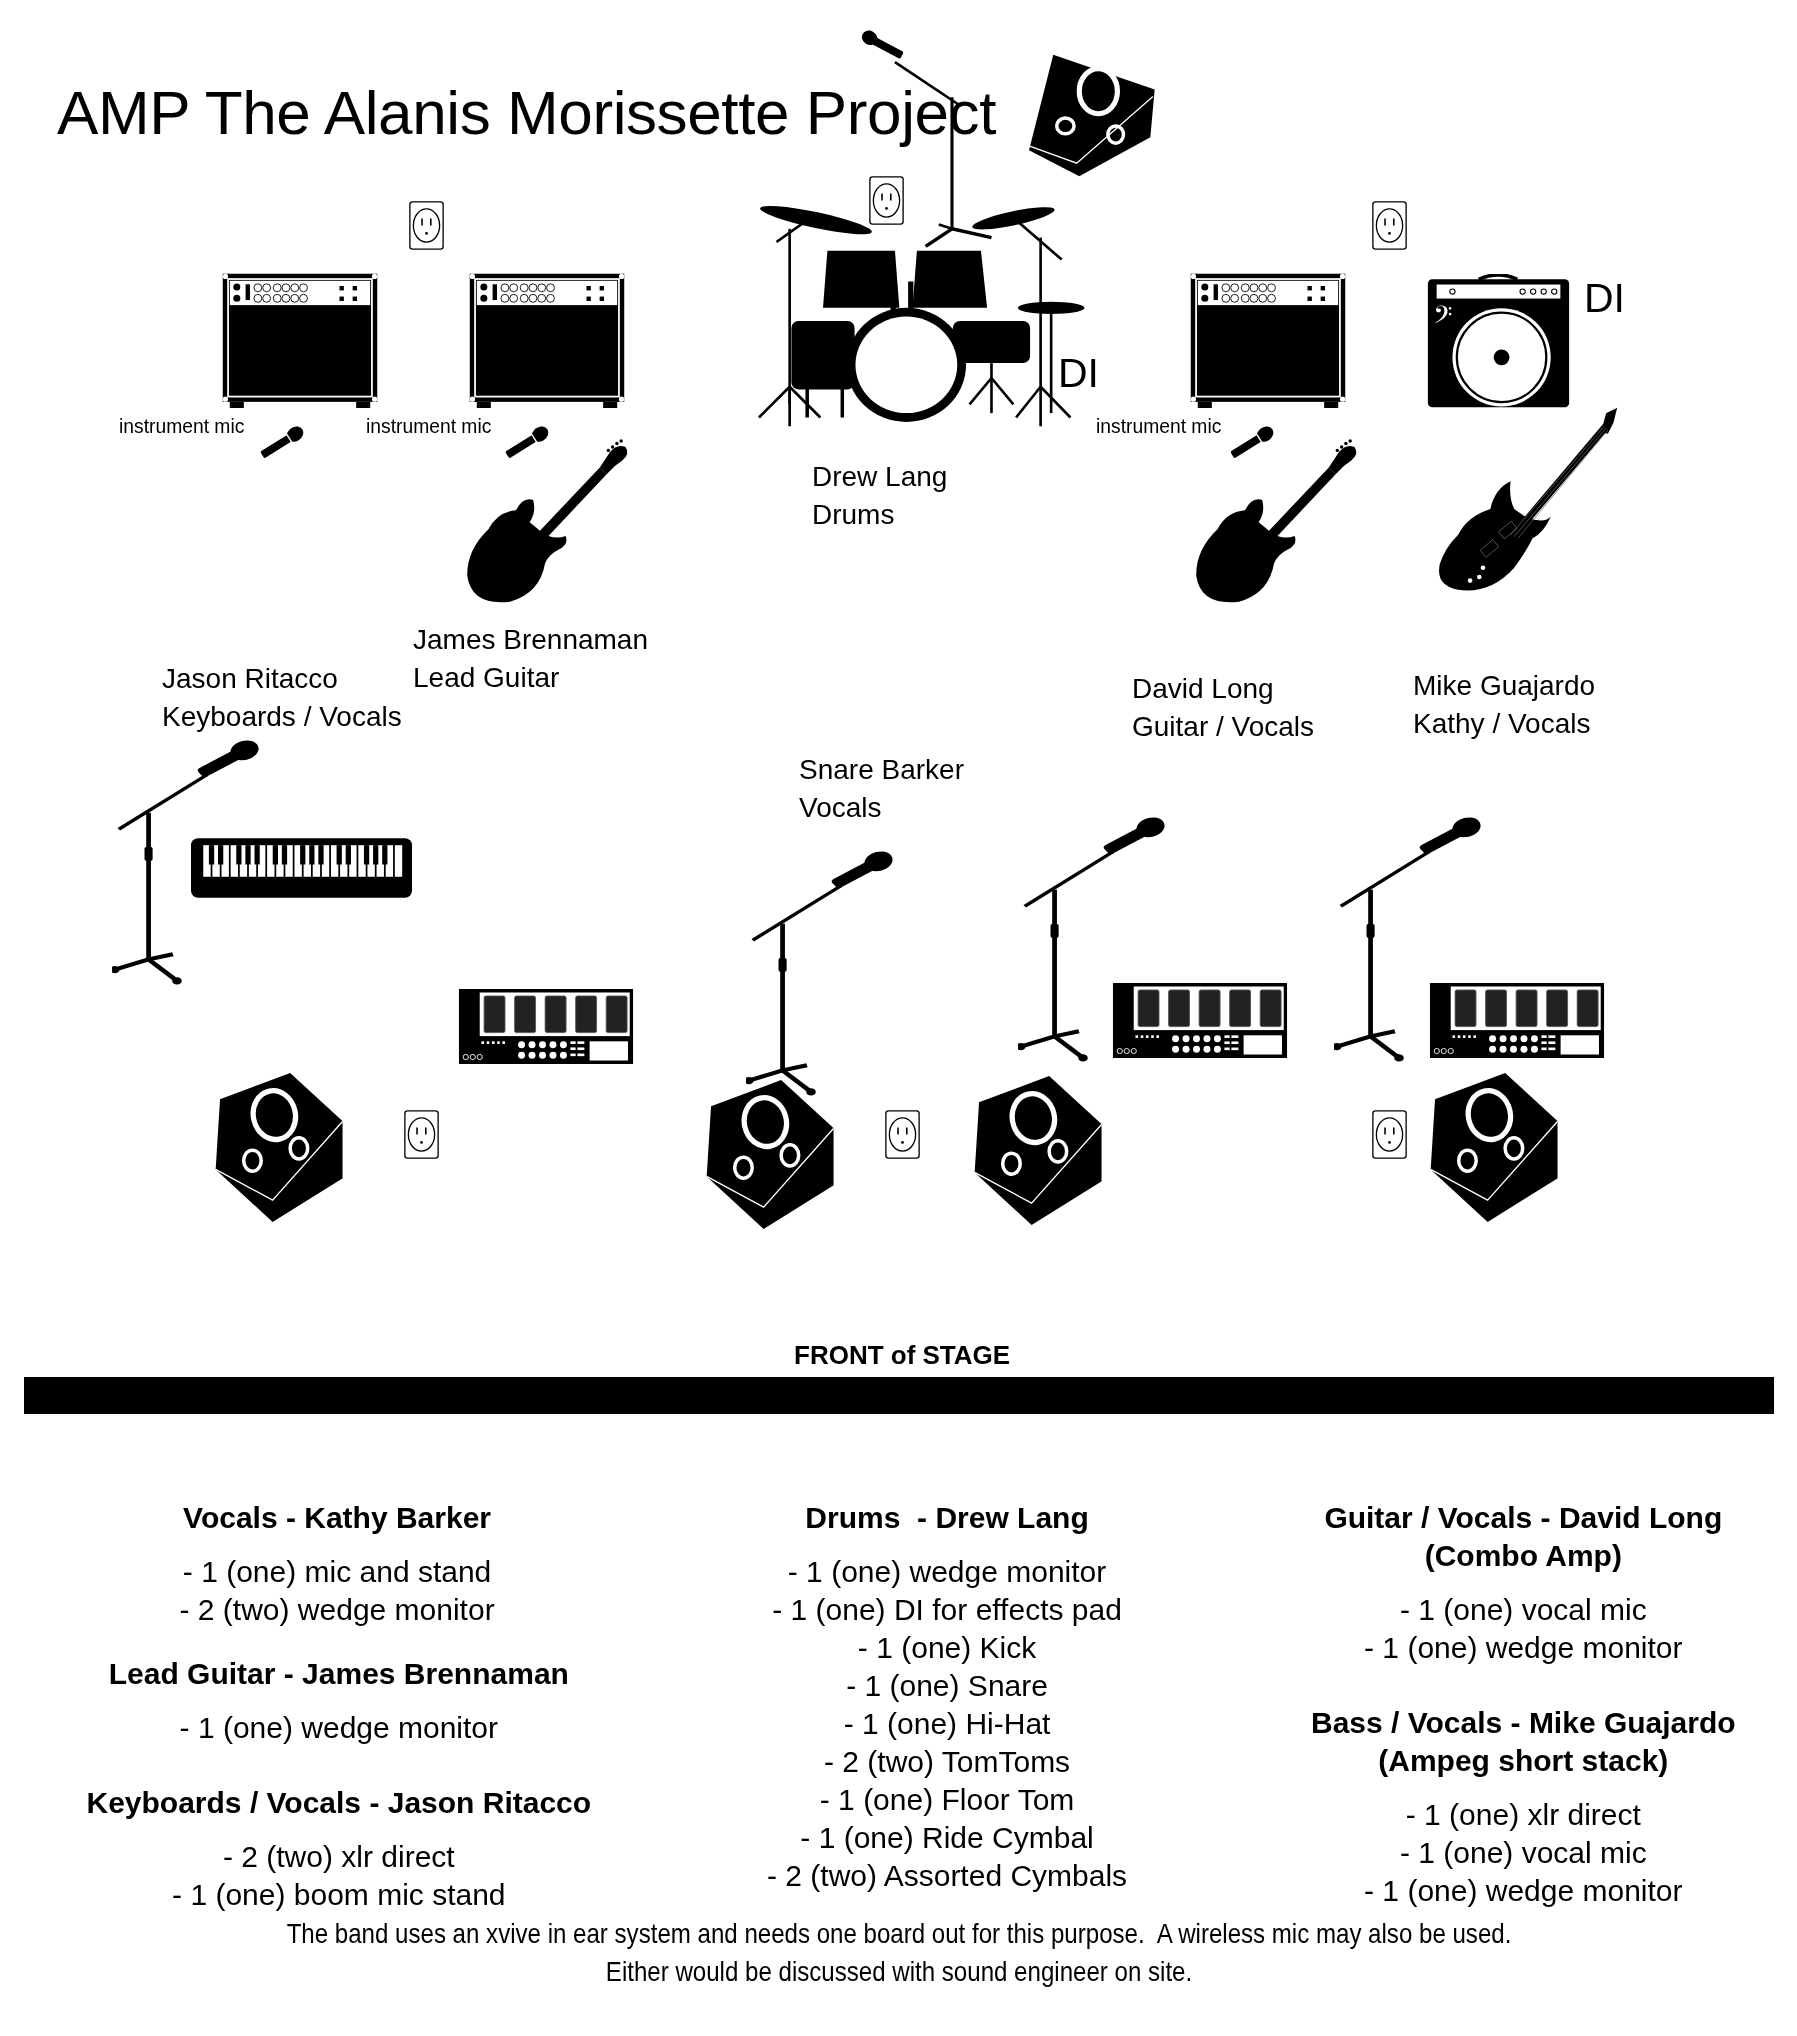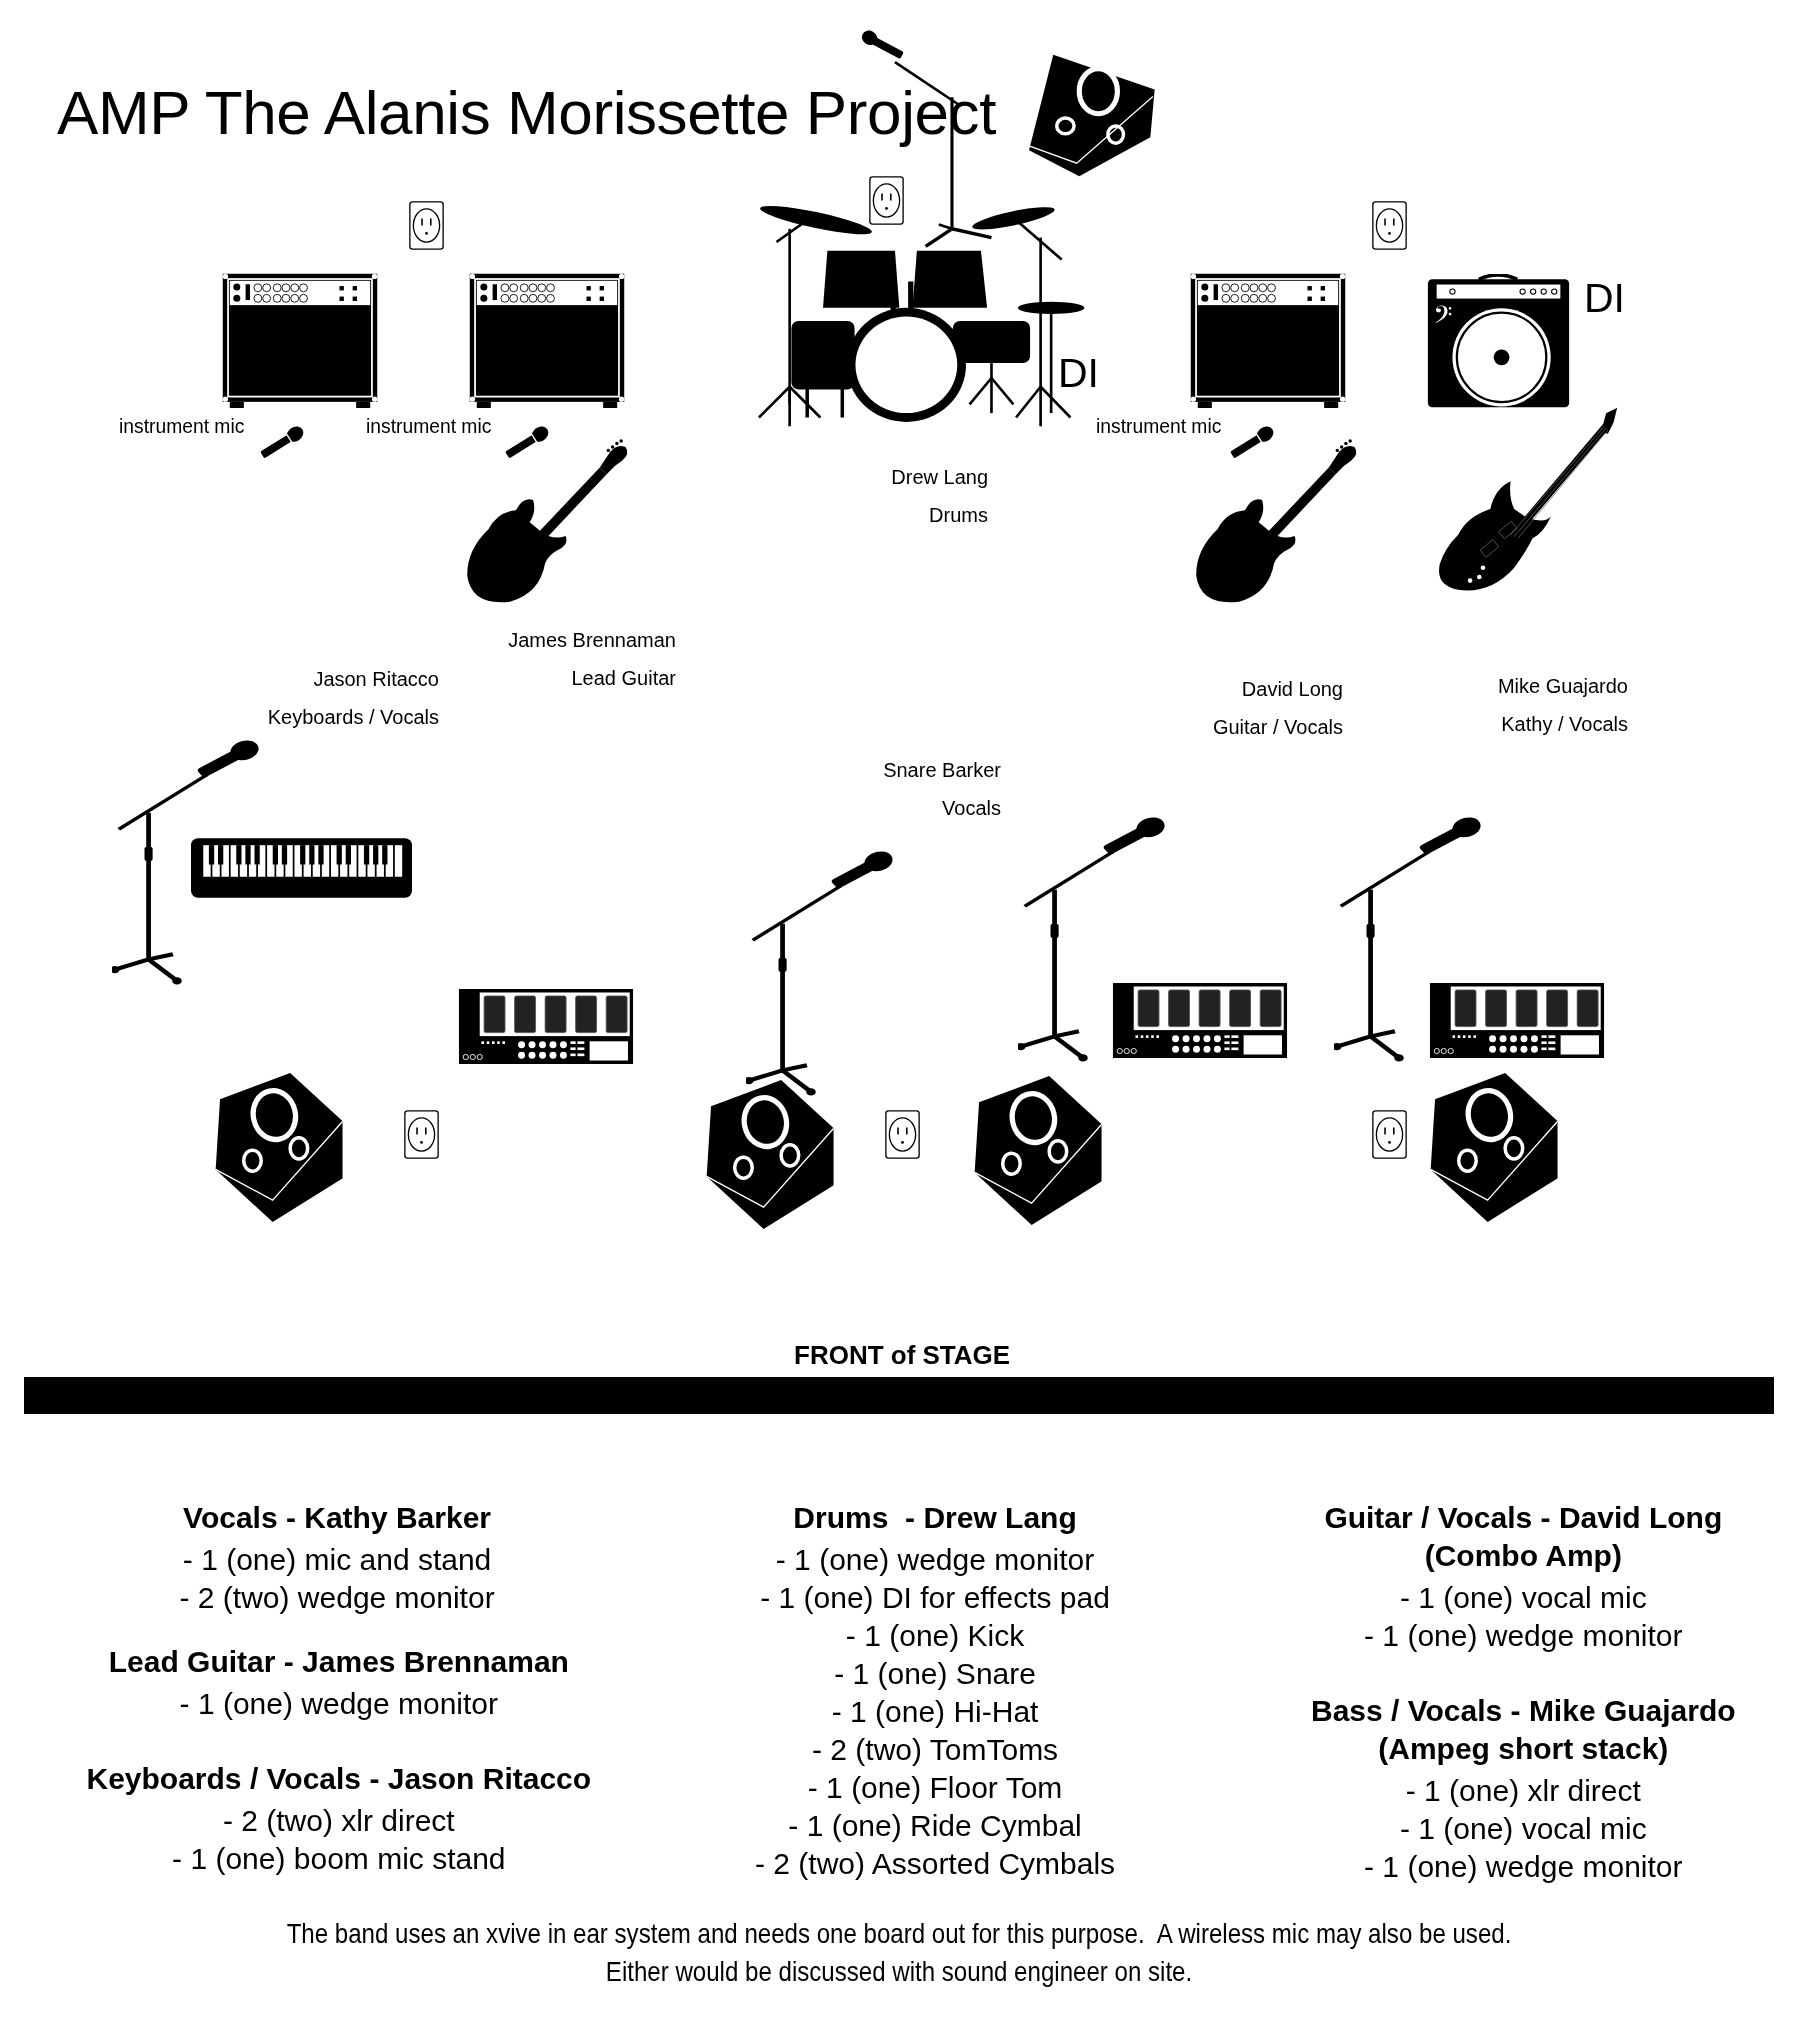--- a/index.html
+++ b/index.html
@@ -1,27 +1,27 @@
 <!DOCTYPE html>
 <html style="font-size:14px"><head>
 <meta charset="utf-8">
 <style>
   html, body { margin:0; padding:0; background:#ffffff; }
   body { width:1798px; height:2037px; position:relative; overflow:hidden;
          font-family:"Liberation Sans", sans-serif; color:#000; }
   .abs { position:absolute; }
   .title { left:57px; top:77px; font-size:62px; white-space:nowrap; letter-spacing:-0.4px; }
-  .label { font-size:20px; text-align:right; line-height:38px; white-space:nowrap; }
+  .label { font-size:28px; text-align:left; line-height:38px; white-space:nowrap; }
   .small-label { font-size:19.3px; white-space:nowrap; }
   .di { font-size:41px; line-height:49px; }
   .front { font-size:26px; white-space:nowrap;font-weight:bold; }
   .stage-bar { left:24px; top:1377px; width:1750px; height:37px; background:#000; }
   .req { font-size:30px; line-height:38px; white-space:nowrap; }
   .req h3 { margin:0; font-size:30px; font-weight:bold; line-height:38px; }
-  .req ul { list-style:none; margin:4px; padding:0; }
+  .req ul { list-style:none; margin:16px; padding:0; }
   .req li { margin:0; }
   .req .grp { margin-bottom:26px;text-align:center; }
   .footer { left:0; width:1798px; top:1915px; text-align:center; font-size:28px; line-height:38px;
             transform:scaleX(0.86); transform-origin:center top; }
   svg { overflow:visible; }
 </style>
 </head>
 <body>
 
 <svg width="0" height="0" style="position:absolute">

